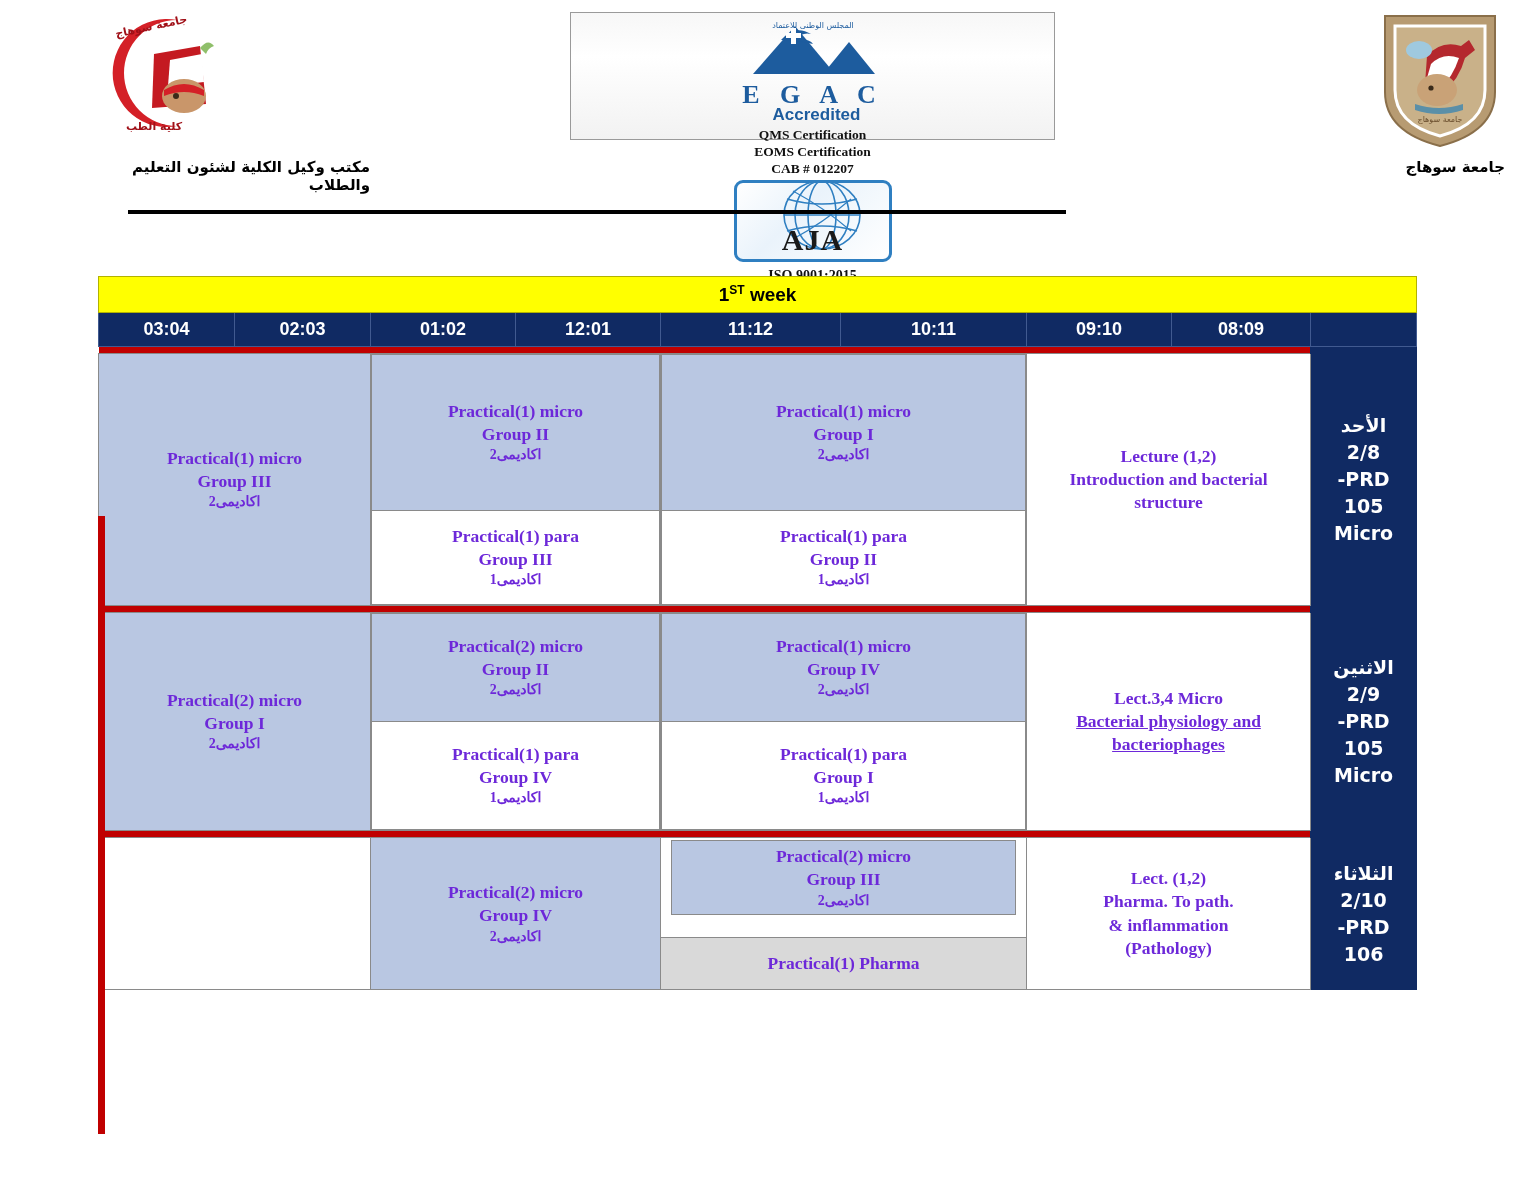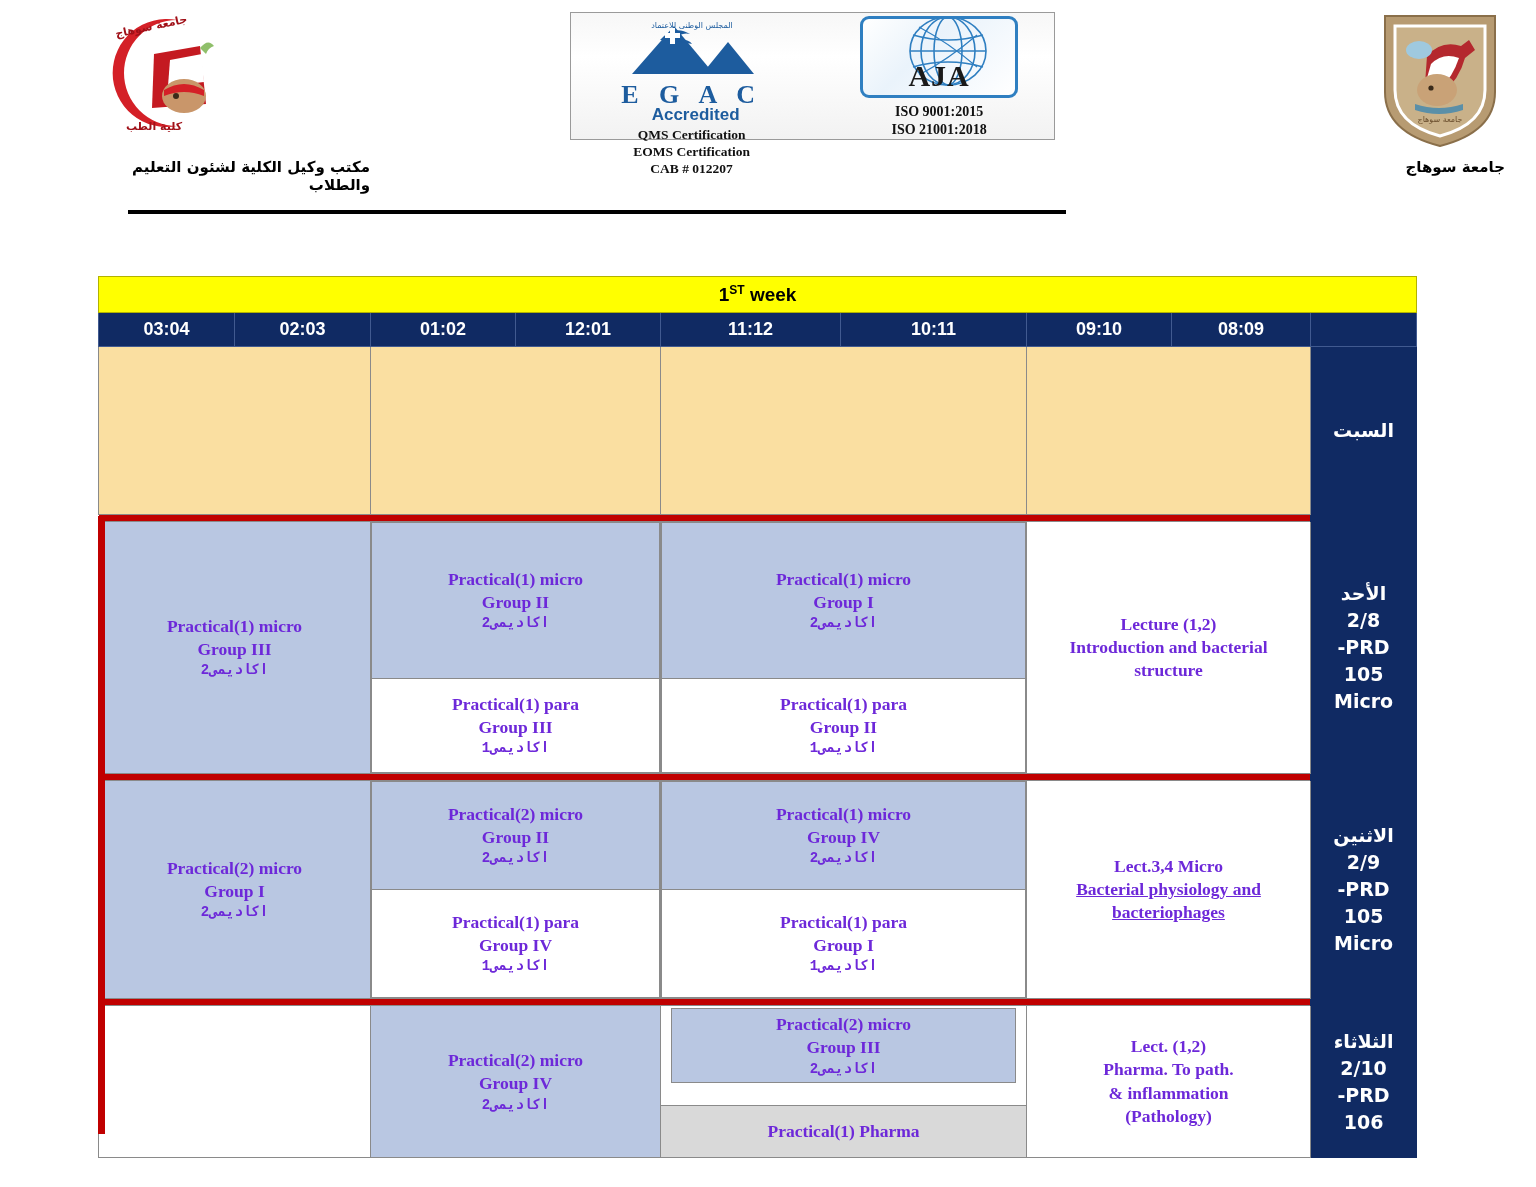--- a/index.html
+++ b/index.html
@@ -22,23 +22,22 @@
   .logo-left{
     position:absolute;left:82px;top:8px;width:140px;height:130px;
   }
   .logo-right{
     position:absolute;left:1375px;top:4px;width:130px;height:146px;
   }
   .cert-box{
     position:absolute;left:570px;top:12px;width:485px;height:128px;
     border:1px solid #9a9a9a;
     background:linear-gradient(to bottom,#f7f7f7,#ffffff 35%,#f2f2f2);
-    display:flex;align-items:stretch;
+    display:flex;flex-direction:column;align-items:stretch;
     box-sizing:border-box;
-    gap:12px;
   }
   .cert-half{flex:1;display:flex;flex-direction:column;align-items:center;justify-content:flex-start;padding-top:3px;}
   .cert-half.left{flex:1.05;}
   .egac-mark{width:180px;height:66px;position:relative;}
   .egac-letters{
     font-family:"Liberation Serif",serif;font-weight:bold;color:#1d5c9e;
     font-size:26px;letter-spacing:7px;line-height:1;text-align:center;
   }
   .egac-accredited{
     font-family:"Liberation Sans",sans-serif;font-weight:bold;color:#1d5c9e;
@@ -120,21 +119,21 @@
   .cell-blue{background:#b9c7e2;}
   .cell-white{background:#ffffff;}
   .cell-grey{background:#d9d9d9;}
 
   .ent{
     font-family:"Liberation Serif",serif;
     font-weight:bold;font-size:17.5px;line-height:1.33;color:#6d28d9;
     padding:4px 3px;
   }
   .ent .ar{
-    font-family:Liberation Mono, monospace;font-size:14px;direction:rtl;
+    font-family:Liberation Serif, serif;font-size:14px;direction:rtl;
     display:block;font-weight:bold;
   }
   .ent .ln{display:block;}
   .ent .u{text-decoration:underline;}
   .redline-v{
     position:absolute;background:#c00000;width:7px;
   }
 
   .inner-tbl{width:100%;height:100%;border-collapse:collapse;table-layout:fixed;}
   .inner-tbl td{border:1px solid #8a8a8a;box-sizing:border-box;}
@@ -248,29 +247,20 @@
       <td class="slot-hdr">02:03</td>
       <td class="slot-hdr">01:02</td>
       <td class="slot-hdr">12:01</td>
       <td class="slot-hdr">11:12</td>
       <td class="slot-hdr">10:11</td>
       <td class="slot-hdr">09:10</td>
       <td class="slot-hdr">08:09</td>
       <td class="slot-hdr blank"></td>
     </tr>
 
-    <tr style="height:168px">
-      <td class="cell-cream" colspan="2"></td>
-      <td class="cell-cream" colspan="2"></td>
-      <td class="cell-cream" colspan="2"></td>
-      <td class="cell-cream" colspan="2"></td>
-      <td class="day-cell">
-        <span class="daylabel">السبت</span>
-      </td>
-    </tr>
 
     <tr style="height:7px">
       <td colspan="8" style="background:#c00000;border:0;padding:0;height:7px"></td>
       <td class="day-cell" style="padding:0;height:7px"></td>
     </tr>
 
     <tr style="height:250px">
 
       <td class="cell-blue ent" colspan="2">
         <span class="ln">Practical(1) micro</span>

